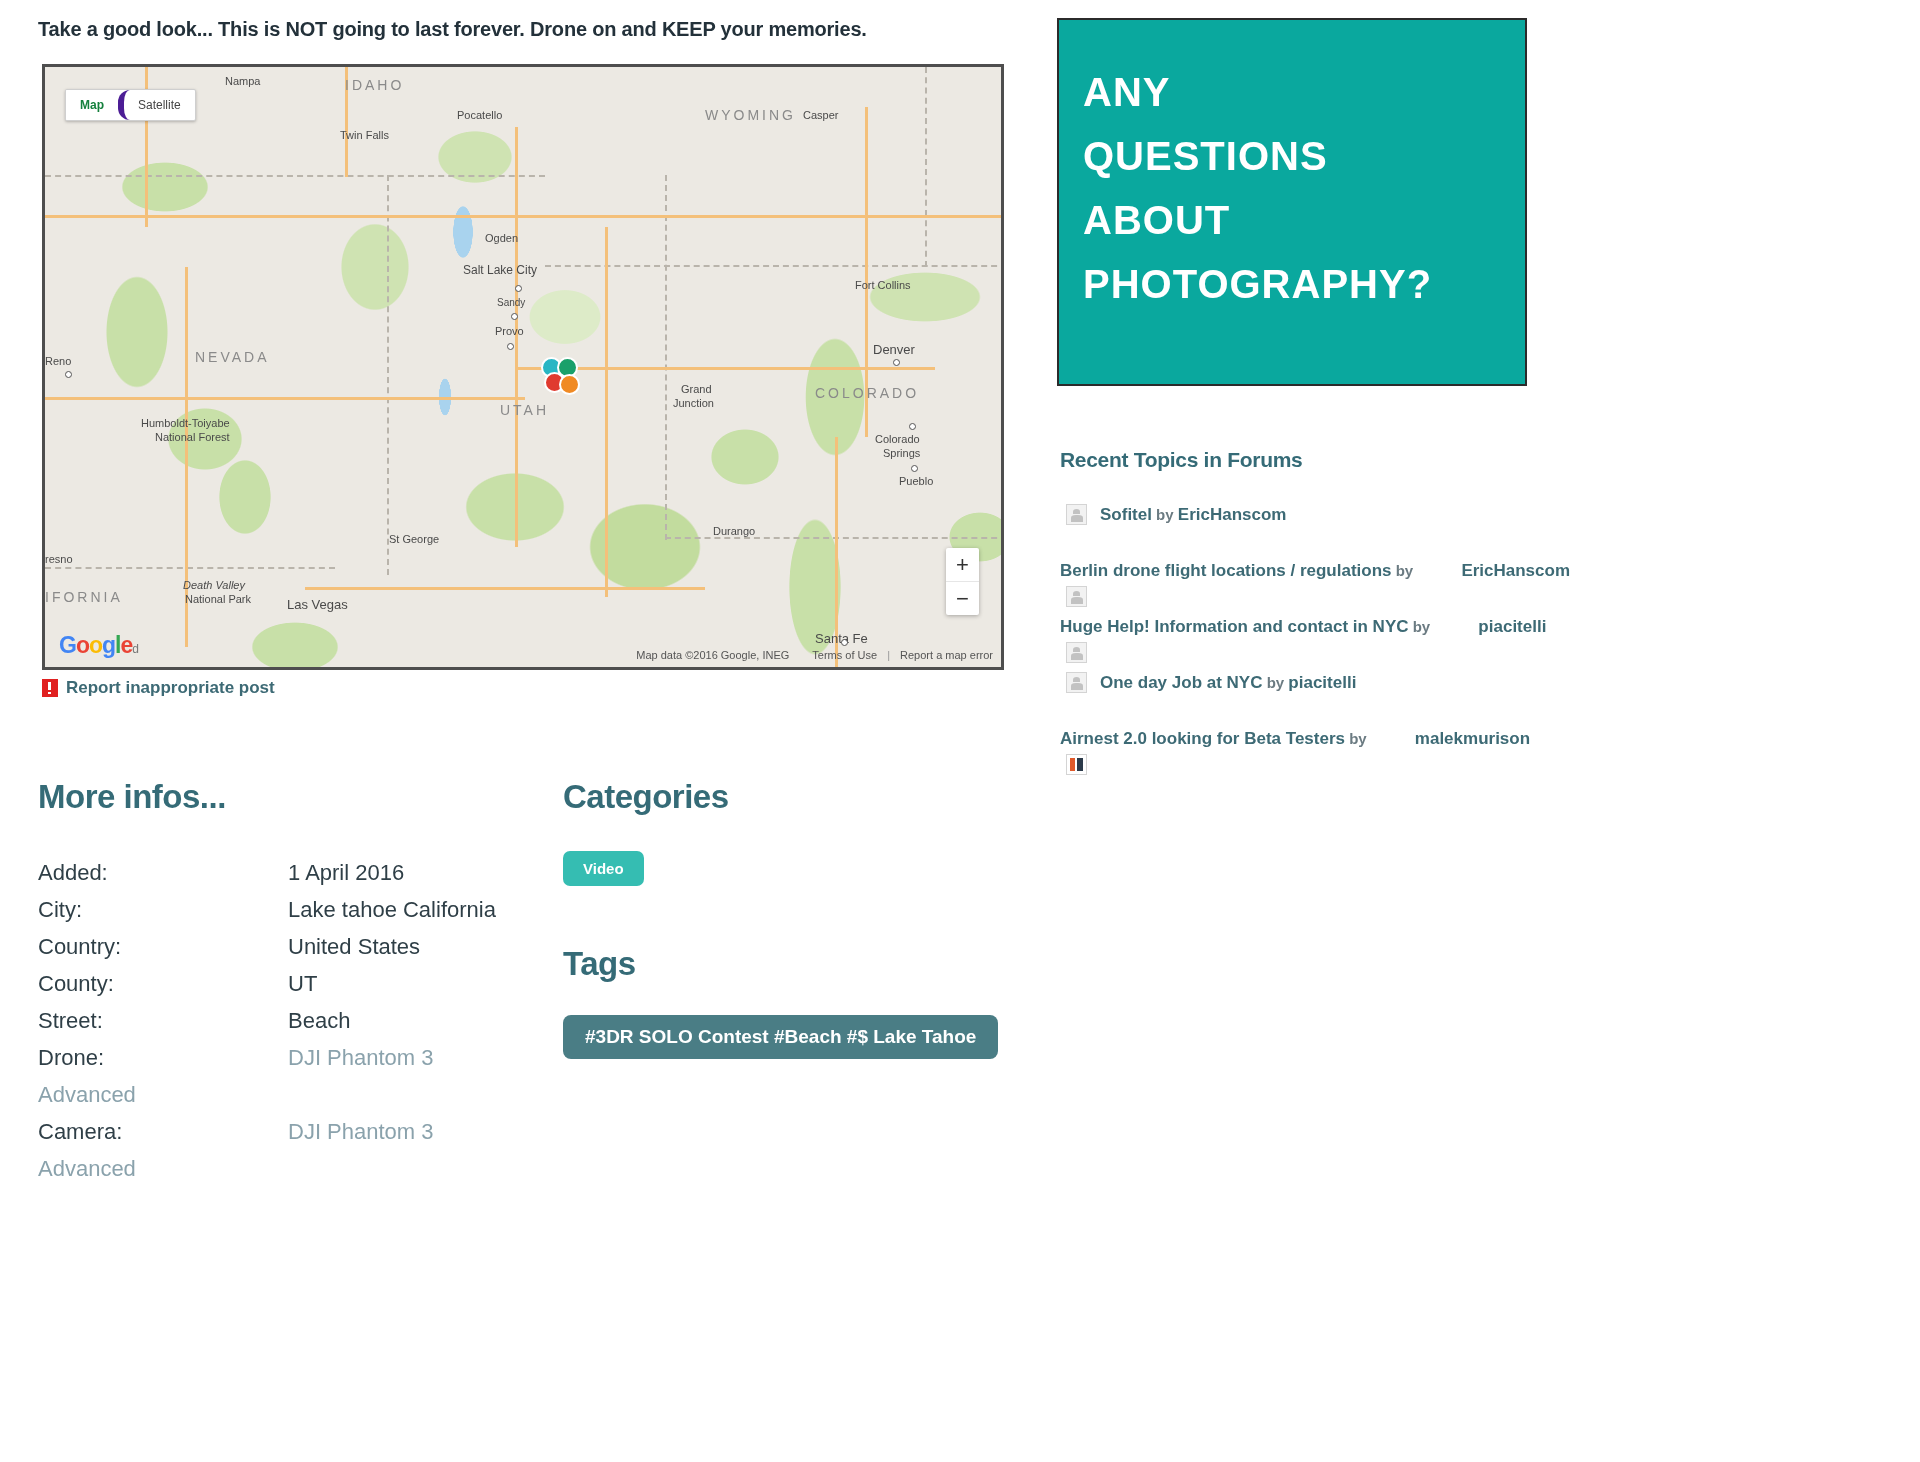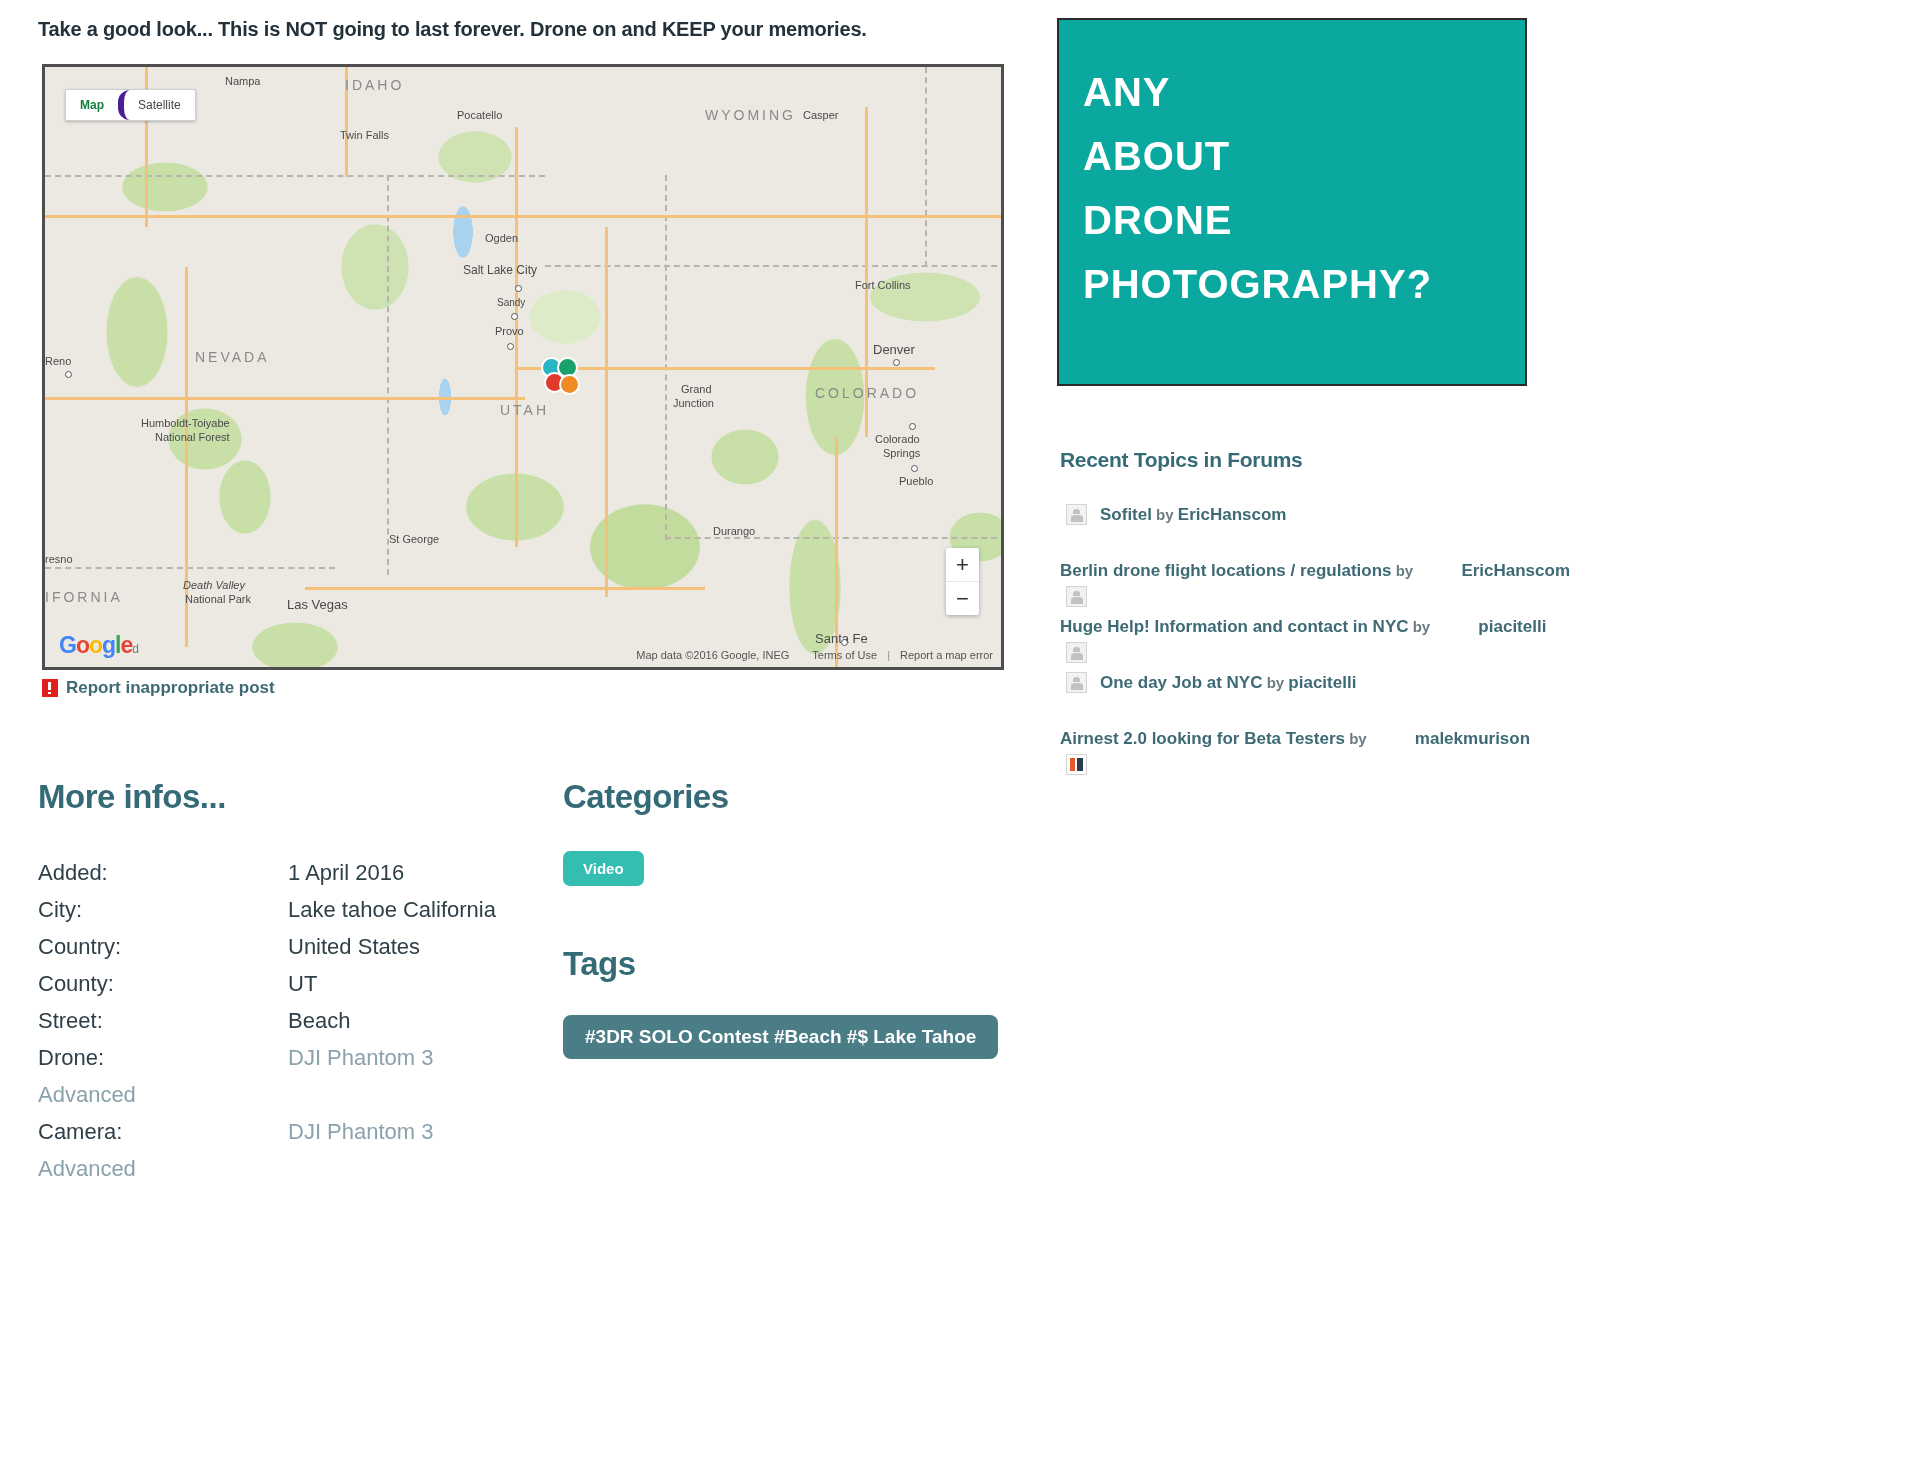--- a/index.html
+++ b/index.html
@@ -483,22 +483,22 @@
   </div>
 
   <div id="tags-section">
     <div class="sec-title">Tags</div>
     <div id="tags-list"><span class="tag-pill">#3DR SOLO Contest #Beach #$ Lake Tahoe</span></div>
   </div>
 
   <div class="banner">
     <div id="banner-lines">
         <div class="banner-line">ANY</div>
+        <div class="banner-line">QUESTIONS</div>
         <div class="banner-line">ABOUT</div>
-        <div class="banner-line">DRONE</div>
         <div class="banner-line">PHOTOGRAPHY?</div>
       </div>
   </div>
 
   <div id="forums-section">
     <div class="forum-title">Recent Topics in Forums</div>
     <div class="forum-list" id="forum-list">
         <div class="forum-item"><span class="av"></span><span class="topic">Sofitel</span><span class="by"> by </span><span class="author"> EricHanscom</span></div>
         <div class="forum-item wrap-overhang"><span class="av"></span><span class="topic">Berlin drone flight locations / regulations</span><span class="by"> by </span><span class="author"> EricHanscom</span></div>
         <div class="forum-item wrap-overhang"><span class="av"></span><span class="topic">Huge Help! Information and contact in NYC</span><span class="by"> by </span><span class="author"> piacitelli</span></div>

